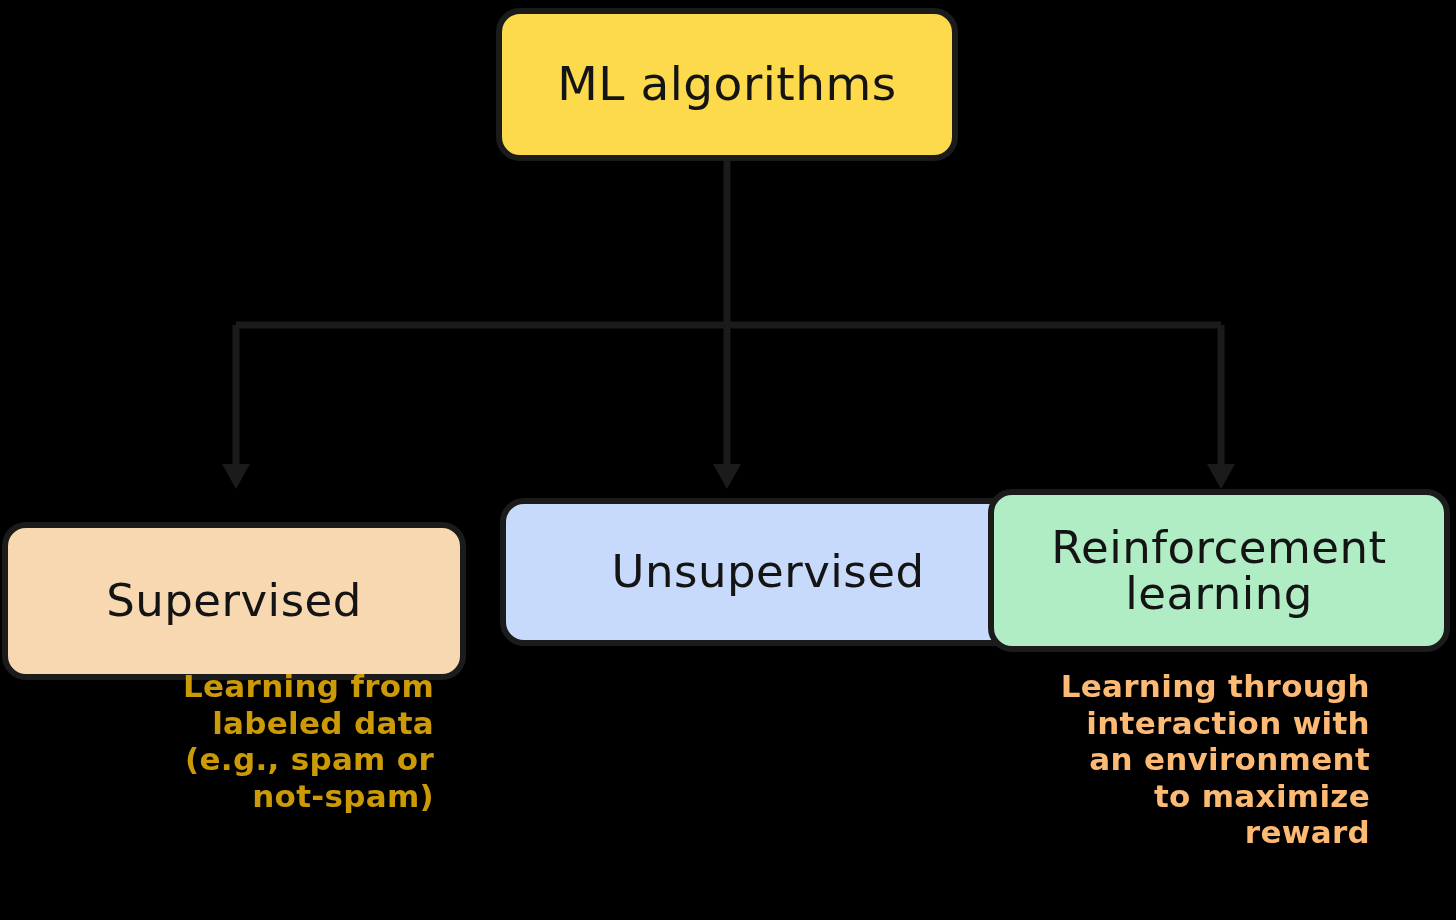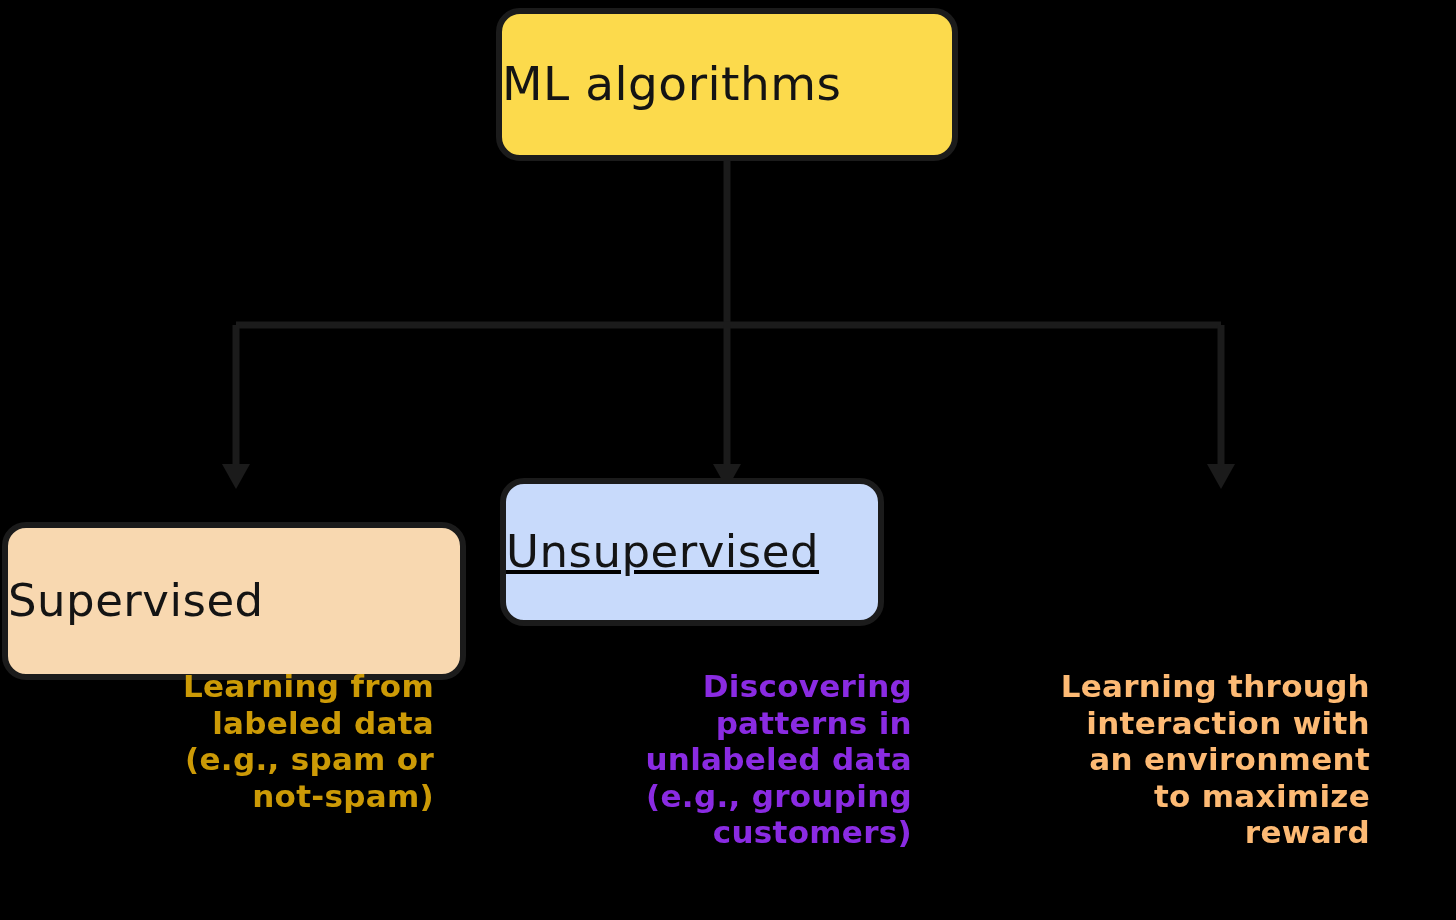--- a/index.html
+++ b/index.html
@@ -26,21 +26,21 @@
   }
 
   
   .node {
     position: absolute;
     box-sizing: border-box;
     border: 6px solid #1b1b1b;
     border-radius: 24px;
     display: flex;
     align-items: center;
-    justify-content: flex-start;
+    justify-content: center;
     text-align: center;
   }
   .node-label {
     color: #141414;
     font-family: "DejaVu Sans", sans-serif;
     font-weight: 400;
     letter-spacing: 0.5px;
     line-height: 1.08;
     white-space: pre-line;
   }
@@ -59,25 +59,24 @@
     top: 490px;
     width: 464px;
     height: 158px;
     background: #F8D8B0;
     margin-top: 32px;
   }
   #node-supervised .node-label { font-size: 45px; }
 
   #node-unsupervised {
     left: 500px;
-    top: 478px;
-    width: 384px;
+    top: 498px;
+    width: 536px;
     height: 148px;
     background: #C8DAFB;
-    text-decoration: underline;
   }
   #node-unsupervised .node-label { font-size: 45px; }
 
   #node-reinforcement {
     left: 988px;
     top: 489px;
     width: 462px;
     height: 163px;
     background: #B0EDC4;
   }
@@ -141,31 +140,30 @@
   </div>
 
   <div class="node" id="node-supervised">
     <span class="node-label">Supervised</span>
   </div>
 
   <div class="node" id="node-unsupervised">
     <span class="node-label">Unsupervised</span>
   </div>
 
+  <div class="node" id="node-reinforcement">
+    <span class="node-label">Reinforcement
+learning</span>
+  </div>
 
   <div class="caption" id="caption-supervised">Learning from
 labeled data
 (e.g., spam or
 not-spam)</div>
 
-  <div class="caption" id="caption-unsupervised">Discovering
-patterns in
-unlabeled data
-(e.g., grouping
-customers)</div>
 
   <div class="caption" id="caption-reinforcement">Learning through
 interaction with
 an environment
 to maximize
 reward</div>
 
 </div>
 
 </body></html>

